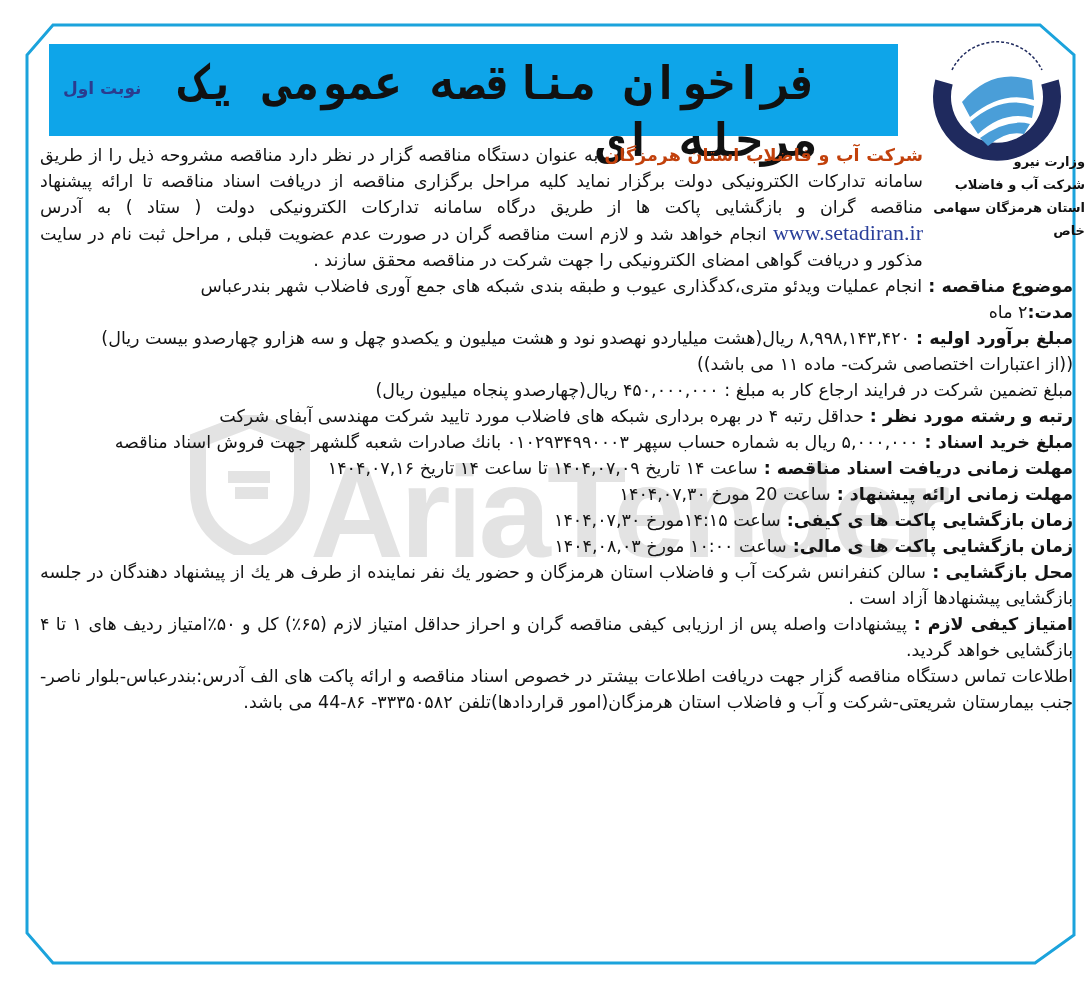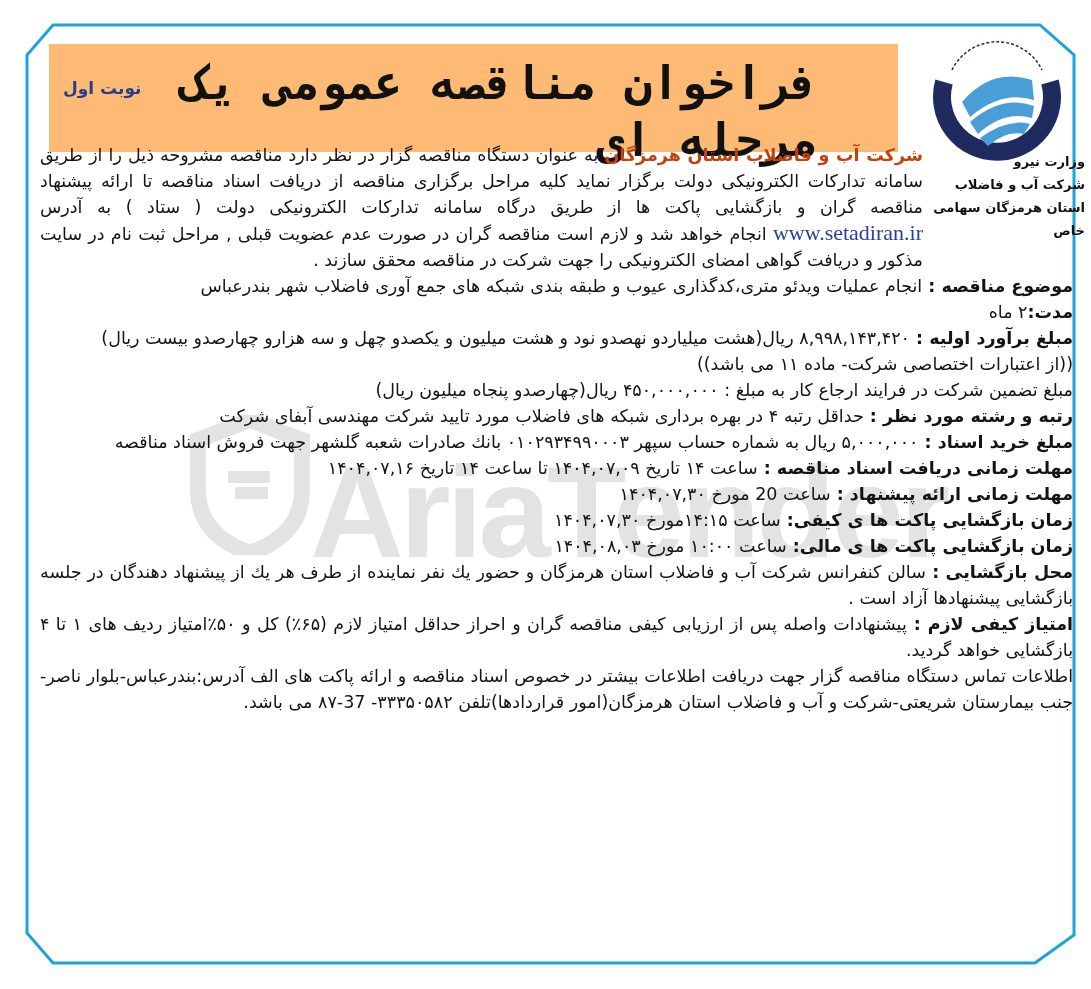--- a/index.html
+++ b/index.html
@@ -8,22 +8,22 @@
 
     .frame { position: absolute; left: 0; top: 0; width: 1091px; height: 989px; }
     .frame svg { position: absolute; left: 0; top: 0; }
 
     .watermark { position: absolute; left: 190px; top: 395px; width: 640px; height: 180px;
                  opacity: 0.16; pointer-events: none; }
     .watermark .wm-text { position: absolute; left: 120px; top: 10px; font-size: 130px; font-weight: bold;
                           color: #555; font-family: "Liberation Sans", sans-serif; letter-spacing: -4px; margin-top: 32px; }
     .watermark .wm-shield { position: absolute; left: 0; top: 20px; width: 120px; height: 140px; }
 
-    .title-bar { position: absolute; left: 49px; top: 44px; width: 849px; height: 108px;
-                 background: #fdba74; }
+    .title-bar { position: absolute; left: 49px; top: 44px; width: 849px; height: 92px;
+                 background: #0ea5e9; }
     .title-bar .title { position: absolute; right: 80px; top: 12px; font-size: 46px; font-weight: bold;
                         color: #111; direction: rtl; font-family: Liberation Mono, monospace; margin-left: 40px; }
     .title-bar .round { position: absolute; left: 14px; top: 34px; font-size: 17px; font-weight: bold;
                         color: #2b3c8f; direction: rtl; }
 
     .logo { position: absolute; left: 922px; top: 22px; width: 150px; height: 140px; }
     .logo-caption { position: absolute; left: 905px; top: 150px; width: 180px; 
                     direction: rtl; font-weight: bold; font-size: 13px; line-height: 23px; color: #111; }
 
     .content { position: absolute; left: 40px; right: 18px; top: 142px;
@@ -78,14 +78,14 @@
   <p>((از اعتبارات اختصاصی شرکت- ماده ۱۱ می باشد))</p>
   <p>مبلغ تضمین شرکت در فرایند ارجاع کار به مبلغ : ۴۵۰,۰۰۰,۰۰۰ ریال(چهارصدو پنجاه میلیون ریال)</p>
   <p><span class="lbl">رتبه و رشته مورد نظر : </span><span>حداقل رتبه ۴ در بهره برداری شبکه های فاضلاب مورد تایید شرکت مهندسی آبفای شرکت</span></p>
   <p><span class="lbl">مبلغ خرید اسناد : </span><span>۵,۰۰۰,۰۰۰ ریال به شماره حساب سپهر ۰۱۰۲۹۳۴۹۹۰۰۰۳ بانك صادرات شعبه گلشهر جهت فروش اسناد مناقصه</span></p>
   <p><span class="lbl">مهلت زمانی دریافت اسناد مناقصه : </span><span>ساعت ۱۴ تاریخ ۱۴۰۴,۰۷,۰۹ تا ساعت ۱۴ تاریخ ۱۴۰۴,۰۷,۱۶</span></p>
   <p><span class="lbl">مهلت زمانی ارائه پیشنهاد : </span><span>ساعت 20 مورخ ۱۴۰۴,۰۷,۳۰</span></p>
   <p><span class="lbl">زمان بازگشایی پاکت ها ی کیفی: </span><span>ساعت ۱۴:۱۵مورخ ۱۴۰۴,۰۷,۳۰</span></p>
   <p><span class="lbl">زمان بازگشایی پاکت ها ی مالی: </span><span>ساعت ۱۰:۰۰ مورخ ۱۴۰۴,۰۸,۰۳</span></p>
   <p><span class="lbl">محل بازگشایی : </span><span>سالن کنفرانس شرکت آب و فاضلاب استان هرمزگان و حضور یك نفر نماینده از طرف هر یك از پیشنهاد دهندگان در جلسه بازگشایی پیشنهادها آزاد است .</span></p>
   <p><span class="lbl">امتیاز کیفی لازم : </span><span>پیشنهادات واصله پس از ارزیابی کیفی مناقصه گران و احراز حداقل امتیاز لازم (۶۵٪) کل و ۵۰٪امتیاز ردیف های ۱ تا ۴ بازگشایی خواهد گردید.</span></p>
-  <p>اطلاعات تماس دستگاه مناقصه گزار جهت دریافت اطلاعات بیشتر در خصوص اسناد مناقصه و ارائه پاکت های الف آدرس:بندرعباس-بلوار ناصر-جنب بیمارستان شریعتی-شرکت و آب و فاضلاب استان هرمزگان(امور قراردادها)تلفن ۳۳۳۵۰۵۸۲- 37-۸۷ می باشد.</p>
+  <p>اطلاعات تماس دستگاه مناقصه گزار جهت دریافت اطلاعات بیشتر در خصوص اسناد مناقصه و ارائه پاکت های الف آدرس:بندرعباس-بلوار ناصر-جنب بیمارستان شریعتی-شرکت و آب و فاضلاب استان هرمزگان(امور قراردادها)تلفن ۳۳۳۵۰۵۸۲- ۸۶-44 می باشد.</p>
 </div>
 
 </body></html>

